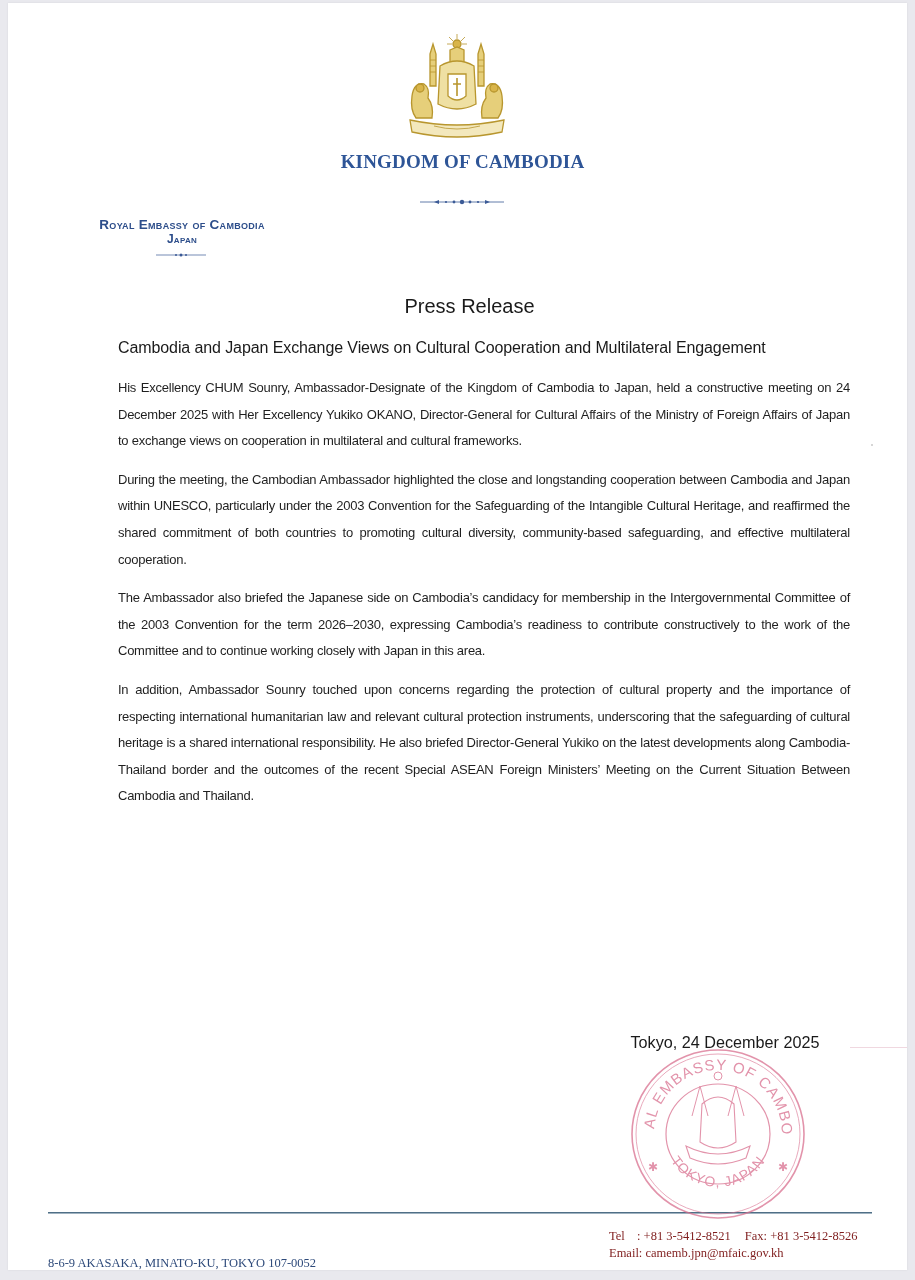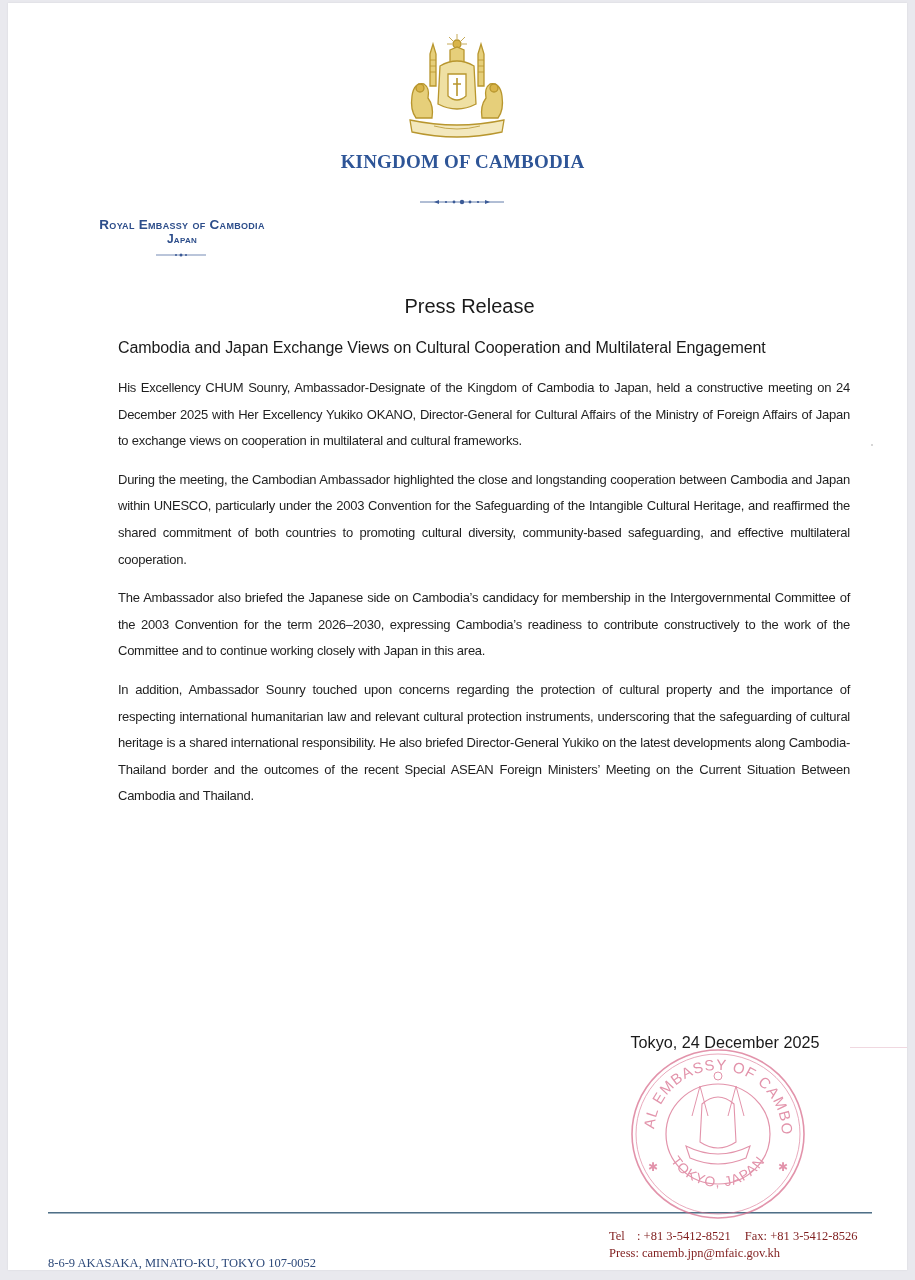--- a/index.html
+++ b/index.html
@@ -246,14 +246,14 @@
     <text x="150" y="125" font-size="12">✱</text>
   </g>
 </svg>
 
 <div class="footer-rule"></div>
 <div class="footer-address">8-6-9 AKASAKA, MINATO-KU, TOKYO 107-0052</div>
 <div class="footer-contact">
   <div>
     <span class="tel-label">Tel</span><span>: +81 3-5412-8521</span><span class="fax">Fax: +81 3-5412-8526</span>
   </div>
-  <div>Press: camemb.jpn@mfaic.gov.kh</div>
+  <div>Email: camemb.jpn@mfaic.gov.kh</div>
 </div>
 
 </body></html>

